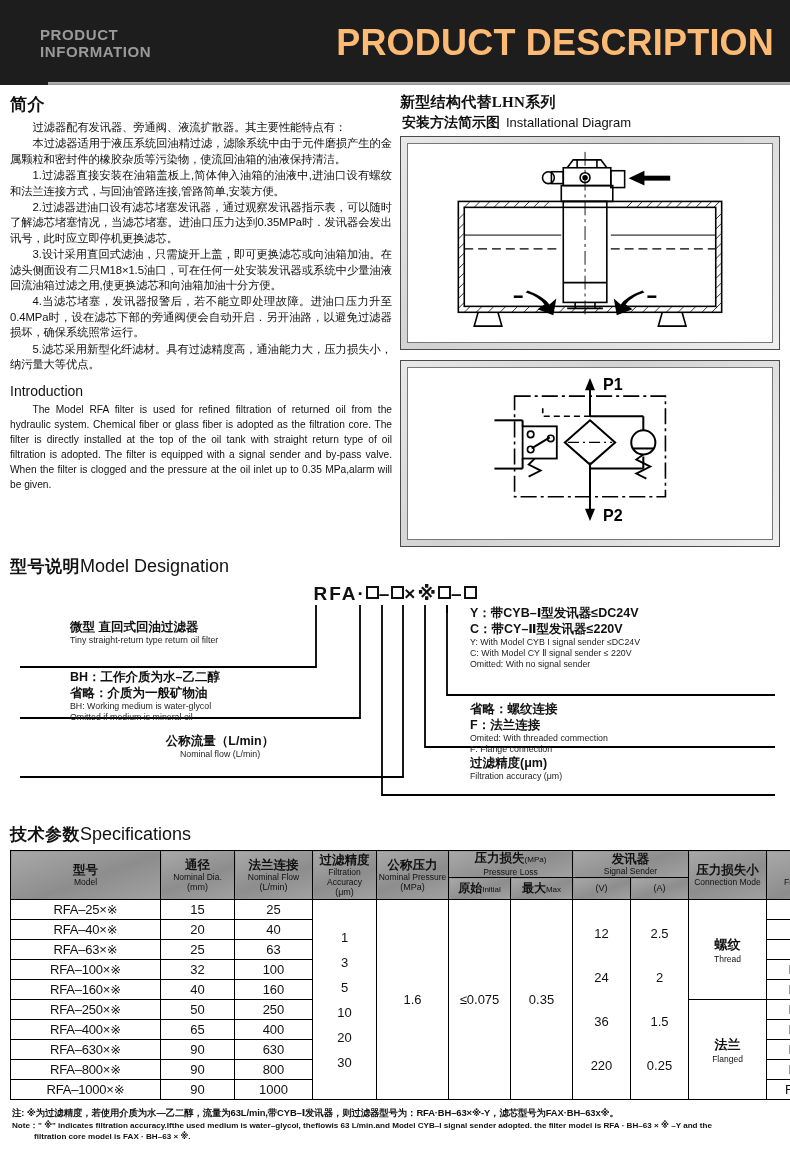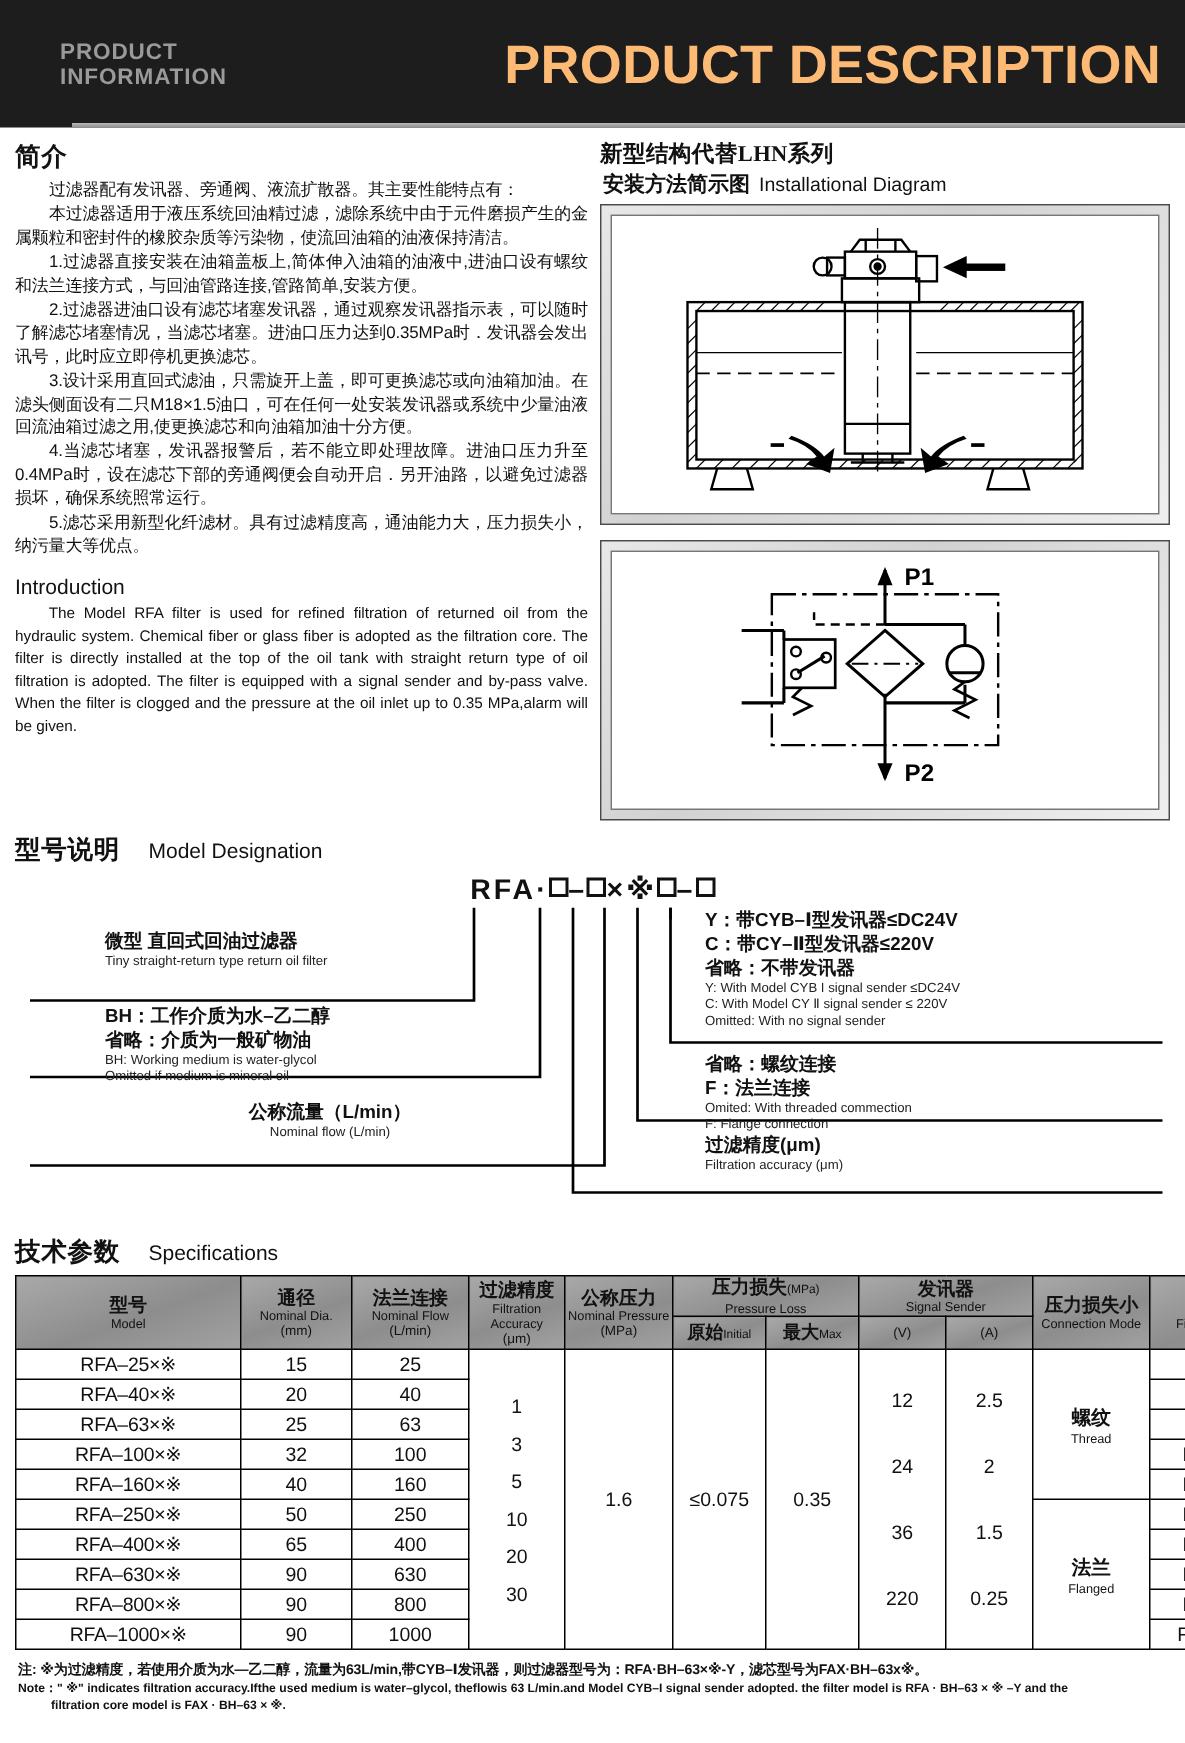--- a/index.html
+++ b/index.html
@@ -60,23 +60,23 @@
   .col-left  { width: 390px; flex:none; padding-right: 8px; }
   .col-right { width: 380px; flex:none; }
 
   h2.sec-title {
     font-size: 17px;
     font-weight: bold;
     margin: 2px 0 4px 0;
     letter-spacing: 0.5px;
   }
   h2.sec-title .en {
-    font-size: 14px;
+    font-size: 18px;
     font-weight: normal;
-    margin-left: 19px;
+    margin-left: 0;
     letter-spacing: 0;
   }
   h3.sub-title {
     font-size: 14px;
     font-weight: normal;
     margin: 10px 0 3px 0;
   }
 
   p.cn {
     font-size: 11.3px;
@@ -454,21 +454,20 @@
     </div>
 
     <div class="md-label" style="left:60px; top:128px; width:300px;text-align:center;">
       <span class="l-cn">公称流量（L/min）</span>
       <span class="l-en">Nominal flow (L/min)</span>
     </div>
 
     <div class="md-label" style="left:460px; top:0px; width:310px;">
       <span class="l-cn">Y：带CYB–Ⅰ型发讯器≤DC24V</span>
       <span class="l-cn2">C：带CY–Ⅱ型发讯器≤220V</span>
-      <span class="l-cn2">省略：不带发讯器</span>
       <span class="l-en">Y: With Model CYB I  signal sender ≤DC24V</span>
       <span class="l-en">C: With Model CY Ⅱ  signal sender ≤ 220V</span>
       <span class="l-en">Omitted: With no signal sender</span>
     </div>
 
     <div class="md-label" style="left:460px; top:150px; width:310px;">
       <span class="l-cn">过滤精度(μm)</span>
       <span class="l-en">Filtration accuracy (μm)</span>
     </div>
 

